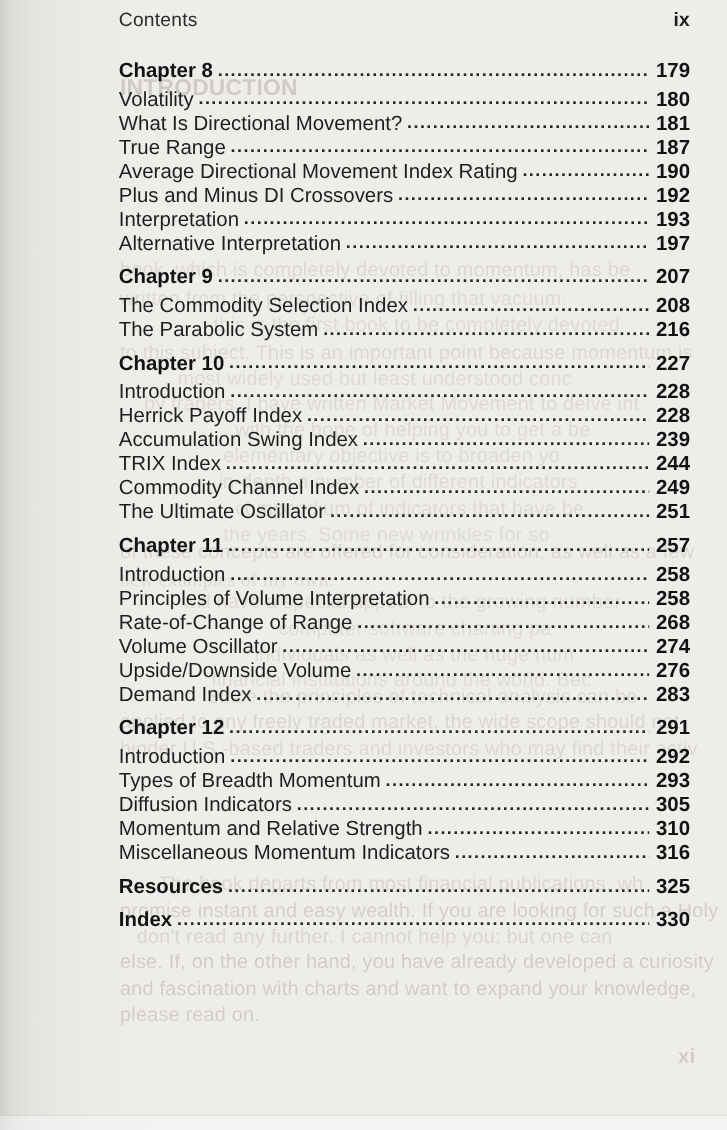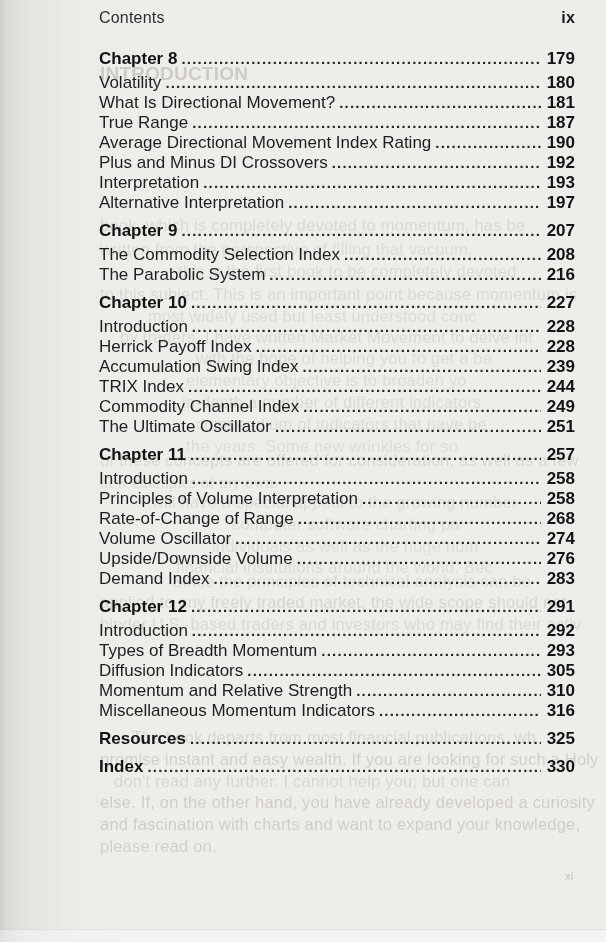--- a/index.html
+++ b/index.html
@@ -76,21 +76,21 @@
       <span class="ghost" style="left: 176px; top: 558px; opacity: 0.15;">financial institutions around the world. Bec</span>
       <span class="ghost" style="left: 172px; top: 572px; opacity: 0.16;">Since the principles of technical analysis can be</span>
       <span class="ghost" style="left: 100px; top: 593px; opacity: 0.2;">applied to any freely traded market, the wide scope should not</span>
       <span class="ghost" style="left: 100px; top: 615px; opacity: 0.18;">hinder U.S.-based traders and investors who may find their activ</span>
       <span class="ghost" style="left: 132px; top: 728px; opacity: 0.2;">The book departs from most financial publications, wh</span>
       <span class="ghost" style="left: 100px; top: 750px; opacity: 0.26;">promise instant and easy wealth. If you are looking for such a Holy</span>
       <span class="ghost" style="left: 114px; top: 772px; opacity: 0.2;">don't read any further. I cannot help you; but one can</span>
       <span class="ghost" style="left: 100px; top: 793px; opacity: 0.28;">else. If, on the other hand, you have already developed a curiosity</span>
       <span class="ghost" style="left: 100px; top: 815px; opacity: 0.28;">and fascination with charts and want to expand your knowledge,</span>
       <span class="ghost" style="left: 100px; top: 837px; opacity: 0.26;">please read on.</span>
-      <span class="ghost gbold" style="left: 565px; top: 871px; opacity: 0.28; font-size: 10px;">xi</span>
+      <span class="ghost gbold" style="left: 565px; top: 871px; opacity: 0.28; font-size: 17px;">xi</span>
     </div>
 
   <div class="running-header">
     <span>Contents</span>
     <span class="pn">ix</span>
   </div>
 
   <div class="toc">
       <div class="row chapter">
     <span class="label">Chapter 8</span>

